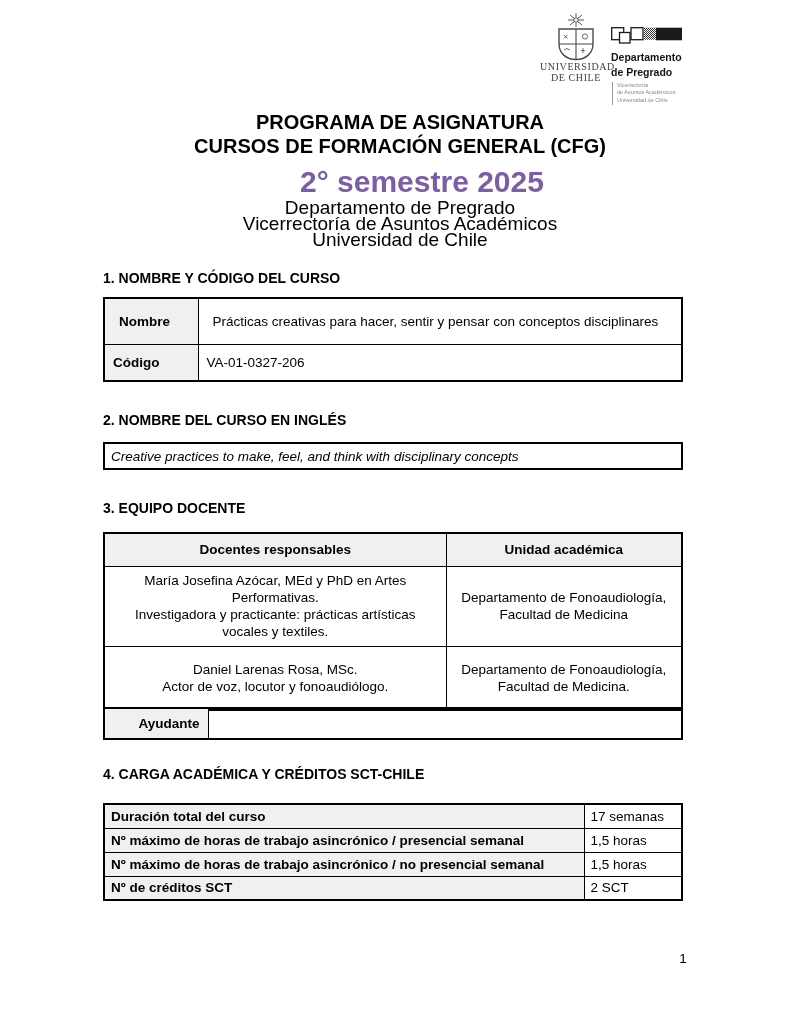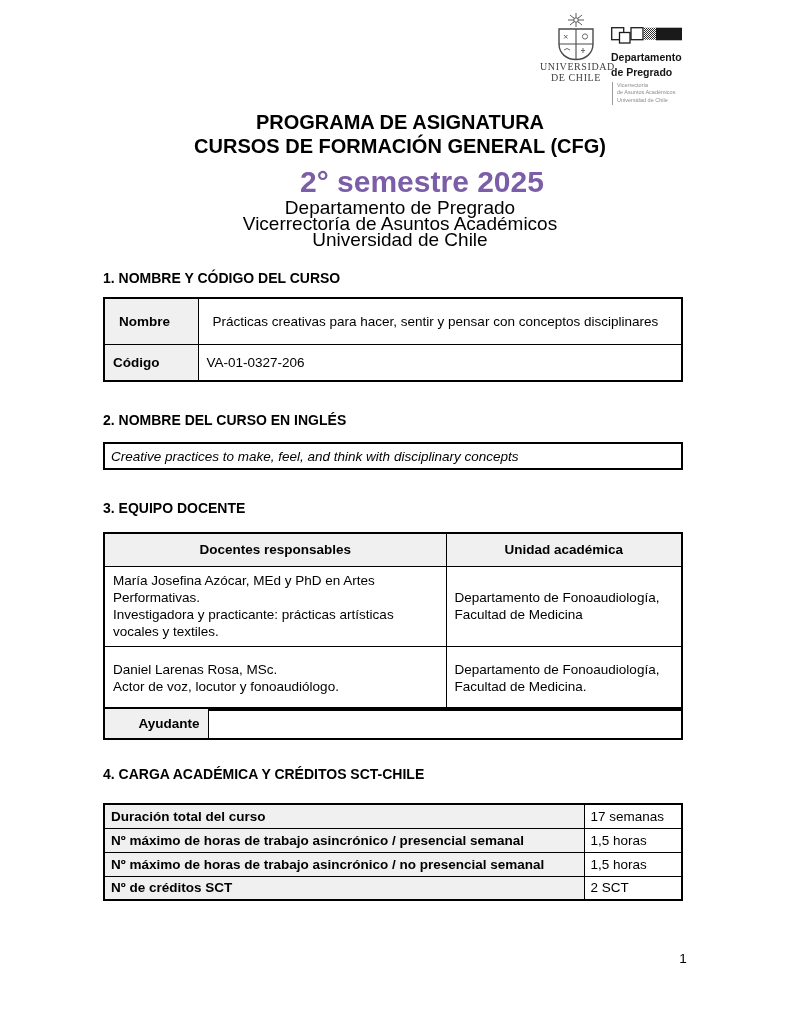--- a/index.html
+++ b/index.html
@@ -29,21 +29,21 @@
   
   .sec-heading { position:absolute; left:103px; font-size:14px; font-weight:bold; white-space:nowrap; }
   #h1 { top:270px; } #h2 { top:412px; } #h3 { top:500px; } #h4 { top:766px; }
 
   table { position:absolute; left:103px; width:580px; border-collapse:collapse;
           font-size:13.5px; border:2px solid #000; table-layout:fixed; }
   td { border:1.2px solid #000; vertical-align:middle; padding:2px 8px; }
   .shade { background:#f0f0f0; }
   .b { font-weight:bold; }
   .nowrap { white-space:nowrap; }
-  .pre { white-space:pre-line; line-height:17px; }
+  .pre { white-space:pre-line; line-height:17px;text-align:center; }
 
   #t1 { top:297px; }
   #t1 .label { width:94px; }
   #t1 tr:nth-child(1) td { height:46px;padding-left:14px; }
   #t1 tr:nth-child(2) td { height:37px; }
 
   #t2 { top:442px; }
   #t2 td { height:26px; font-style:italic; padding:2px 6px; }
 
   #t3 { top:532px; }

